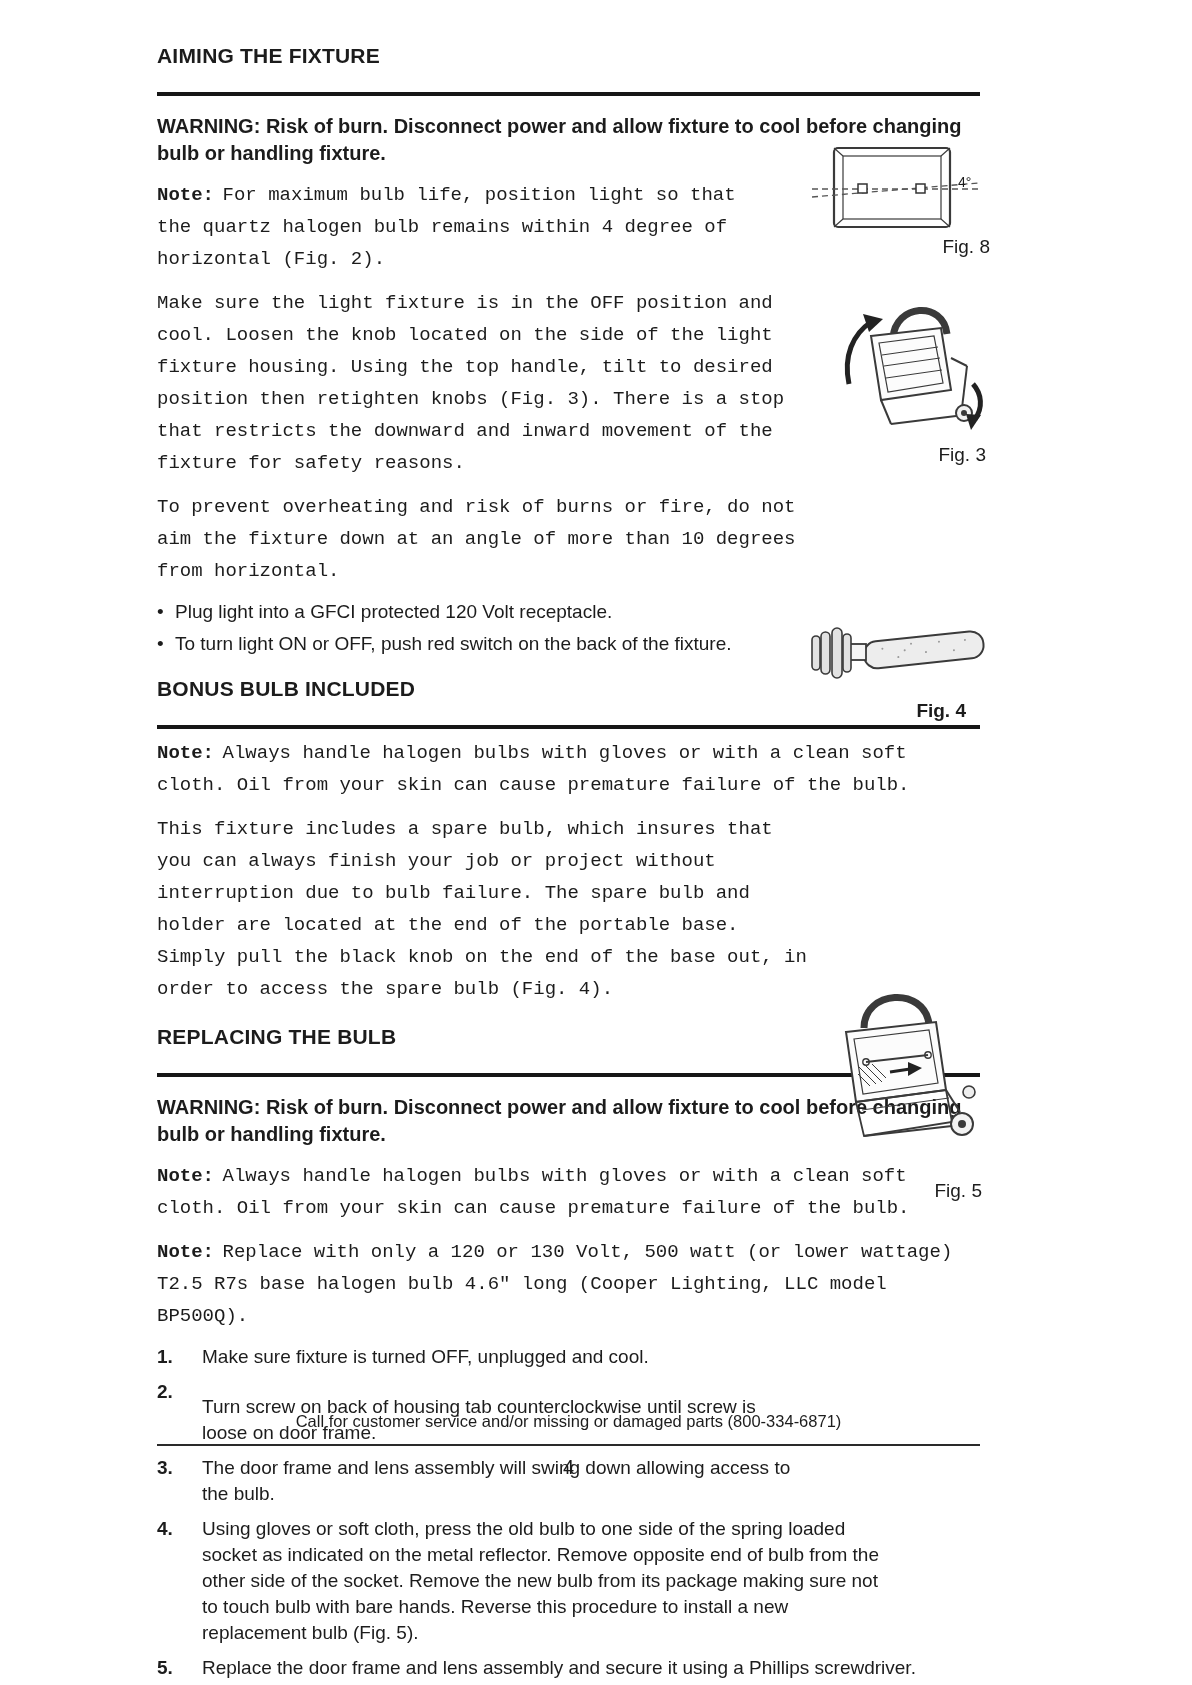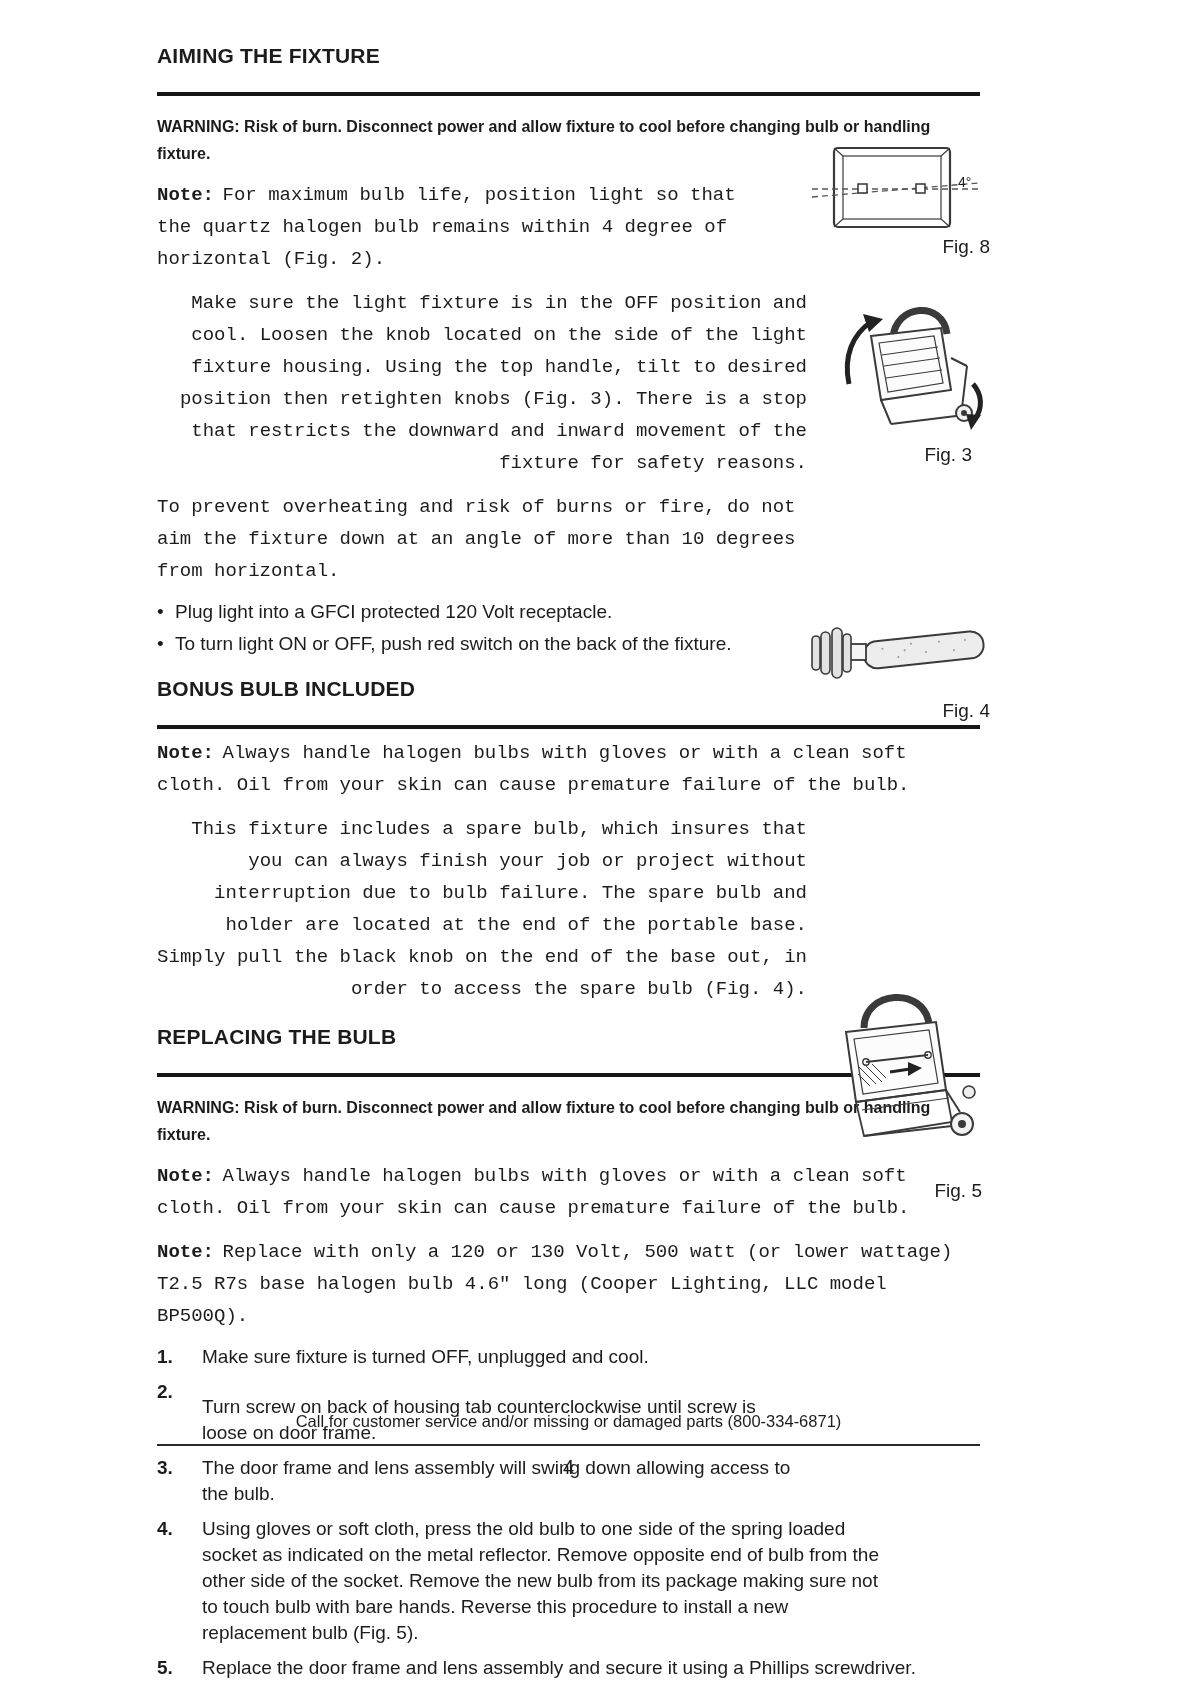--- a/index.html
+++ b/index.html
@@ -18,26 +18,26 @@
   .h2 {
     font-size: 21px;
     font-weight: bold;
     letter-spacing: 0.2px;
     padding-bottom: 24px;
     border-bottom: 4.5px solid #161616;
     margin: 0 0 8px 0;
   }
   .mt { margin-top: 20px; }
 
-  .warning { font-size: 16px; font-weight: bold; line-height: 27px; margin: 17px 0 12px 0; }
+  .warning { font-size: 20px; font-weight: bold; line-height: 27px; margin: 17px 0 12px 0; }
 
   p.body { font-size: 19px; line-height: 32px; margin: 0 0 12px 0; font-family: Liberation Mono, monospace; }
   .b { font-weight: bold; margin-right: 0.45em; }
   .w620 { width: 620px; }
-  .w650 { width: 650px; text-align: right; }
+  .w650 { width: 650px; }
   .w665 { width: 665px; }
 
   .bullet { display: flex; margin: 0 0 6px 0; font-size: 19px; line-height: 26px; width: 700px; }
   .bullet .dot { flex: 0 0 18px; }
 
   .step { display: flex; font-size: 19px; line-height: 26px; margin: 0 0 9px 0; }
   .step .num { flex: 0 0 45px; font-weight: bold; }
   .tw560 { max-width: 560px; margin-top: 15px; }
   .tw590 { max-width: 590px; }
   .tw680 { max-width: 680px; }
@@ -136,21 +136,21 @@
       <line x1="152" y1="74" x2="147" y2="116" stroke="#3a3a3a" stroke-width="2"></line>
       <circle cx="149" cy="121" r="8" fill="#f1f1f1" stroke="#3a3a3a" stroke-width="2"></circle>
       <circle cx="149" cy="121" r="3" fill="#3a3a3a"></circle>
       <line x1="66" y1="108" x2="76" y2="132" stroke="#3a3a3a" stroke-width="2"></line>
       <line x1="76" y1="132" x2="141" y2="124" stroke="#3a3a3a" stroke-width="2"></line>
       <path d="M34 92 C 28 64, 38 42, 56 30" fill="none" stroke="#222222" stroke-width="5"></path>
       <polygon points="48,22 68,27 54,40" fill="#222222"></polygon>
       <path d="M158 92 C 167 102, 168 116, 160 127" fill="none" stroke="#222222" stroke-width="5"></path>
       <polygon points="151,122 166,123 156,138" fill="#222222"></polygon>
     </svg>
-    <span class="figcap" style="right:18px; top:152px;text-align:right;">Fig. 3</span>
+    <span class="figcap" style="right:4px; top:152px;text-align:right;">Fig. 3</span>
   </div>
 
   <div class="figure" style="left:808px; top:608px; width:182px; height:92px;">
     <svg width="182" height="90" viewBox="0 0 182 90">
       <g transform="rotate(-6 100 45)">
         <rect x="56" y="30" width="120" height="27" rx="13" fill="#ededed" stroke="#3a3a3a" stroke-width="2"></rect>
         <circle cx="75" cy="38" r="1" fill="#9a9a9a"></circle>
           <circle cx="90" cy="48" r="1" fill="#9a9a9a"></circle>
         <circle cx="104" cy="36" r="1" fill="#9a9a9a"></circle>
           <circle cx="118" cy="46" r="1" fill="#9a9a9a"></circle>
@@ -158,21 +158,21 @@
           <circle cx="146" cy="47" r="1" fill="#9a9a9a"></circle>
         <circle cx="158" cy="38" r="1" fill="#9a9a9a"></circle>
           <circle cx="97" cy="42" r="1" fill="#9a9a9a"></circle>
       </g>
       <rect x="42" y="36" width="16" height="16" fill="#f5f5f5" stroke="#3a3a3a" stroke-width="1.8"></rect>
       <rect x="4" y="28" width="8" height="34" rx="4" fill="#e2e2e2" stroke="#3a3a3a" stroke-width="1.6"></rect>
       <rect x="13" y="24" width="9" height="42" rx="4.5" fill="#e2e2e2" stroke="#3a3a3a" stroke-width="1.6"></rect>
       <rect x="24" y="20" width="10" height="50" rx="5" fill="#e2e2e2" stroke="#3a3a3a" stroke-width="1.6"></rect>
       <rect x="35" y="26" width="8" height="38" rx="4" fill="#e2e2e2" stroke="#3a3a3a" stroke-width="1.6"></rect>
     </svg>
-    <span class="figcap" style="right:0; top:92px;">Fig. 4</span>
+    <span class="figcap" style="right:24px; top:92px;font-weight:bold;">Fig. 4</span>
   </div>
 
   <div class="figure" style="left:802px; top:976px; width:190px; height:190px;">
     <svg width="190" height="190" viewBox="0 0 190 190">
       <path d="M62 52 C 62 14, 122 10, 127 48" fill="none" stroke="#3a3a3a" stroke-width="7"></path>
       <polygon points="44,56 134,46 144,114 54,126" fill="#fcfcfc" stroke="#3a3a3a" stroke-width="2"></polygon>
       <polygon points="52,63 127,54 136,107 61,118" fill="none" stroke="#3a3a3a" stroke-width="1.2"></polygon>
       <g stroke="#3a3a3a" stroke-width="1">
         <line x1="56" y1="98" x2="68" y2="110"></line>
         <line x1="56" y1="90" x2="74" y2="108"></line>

